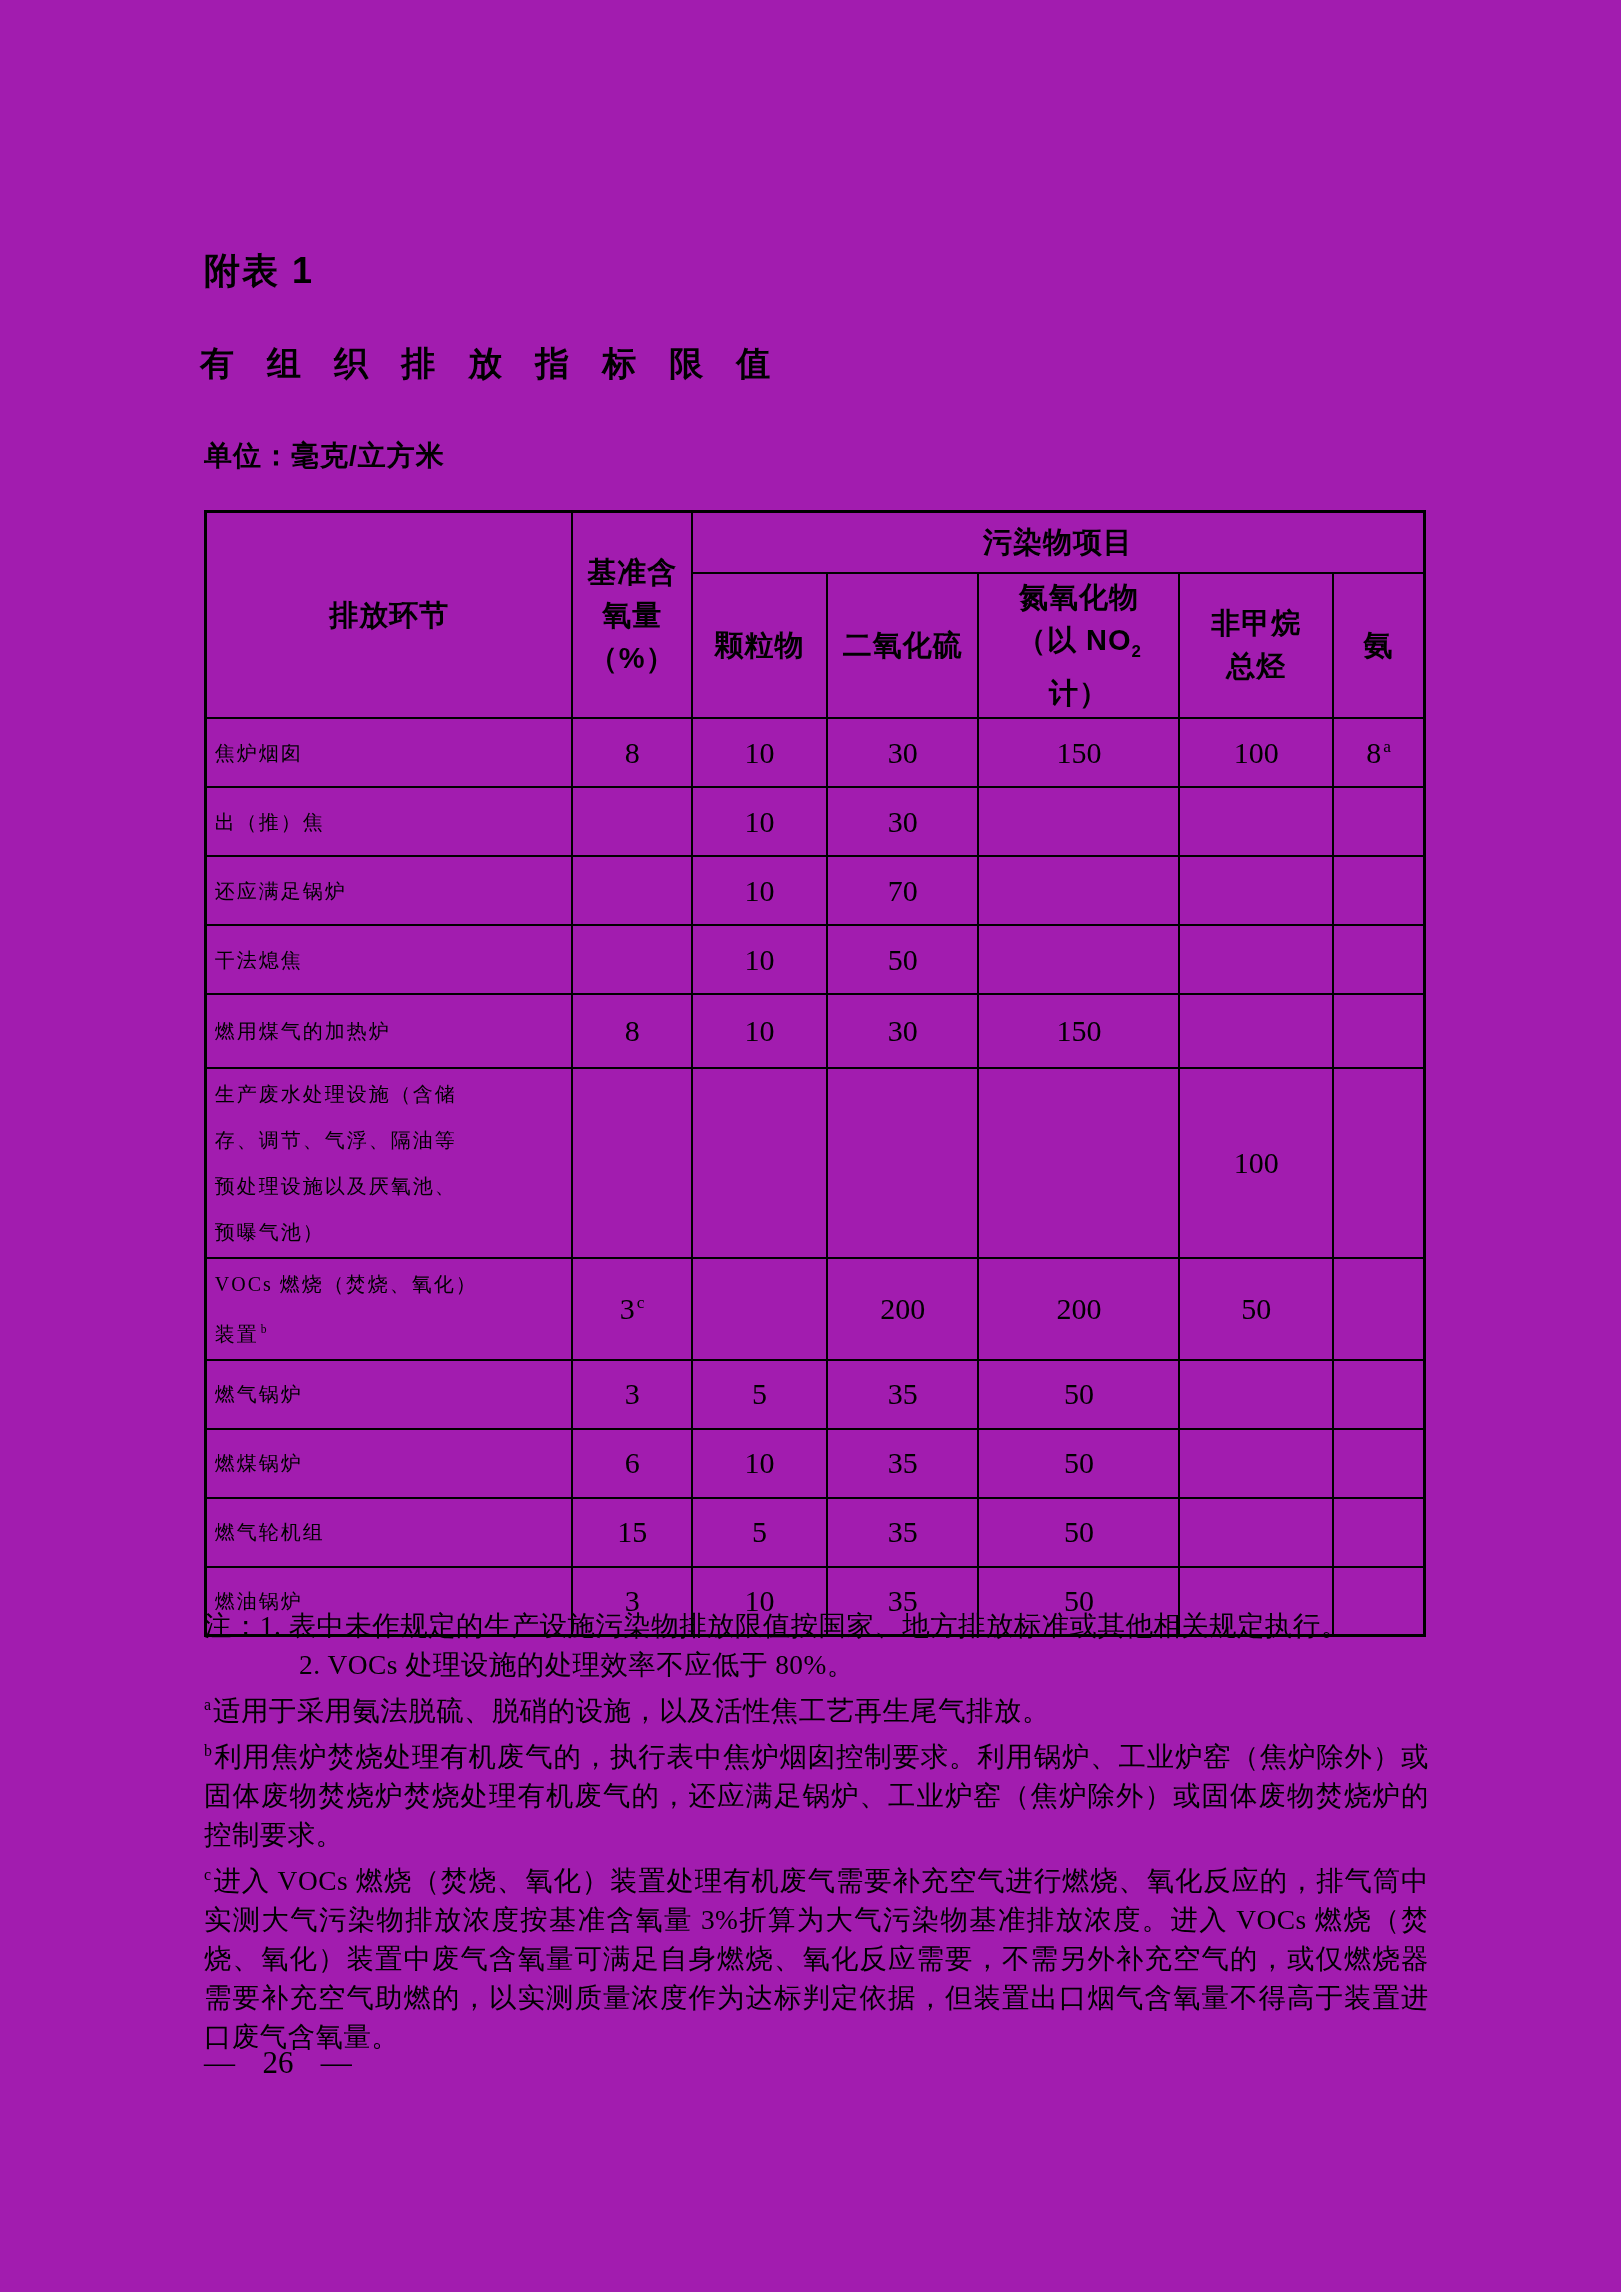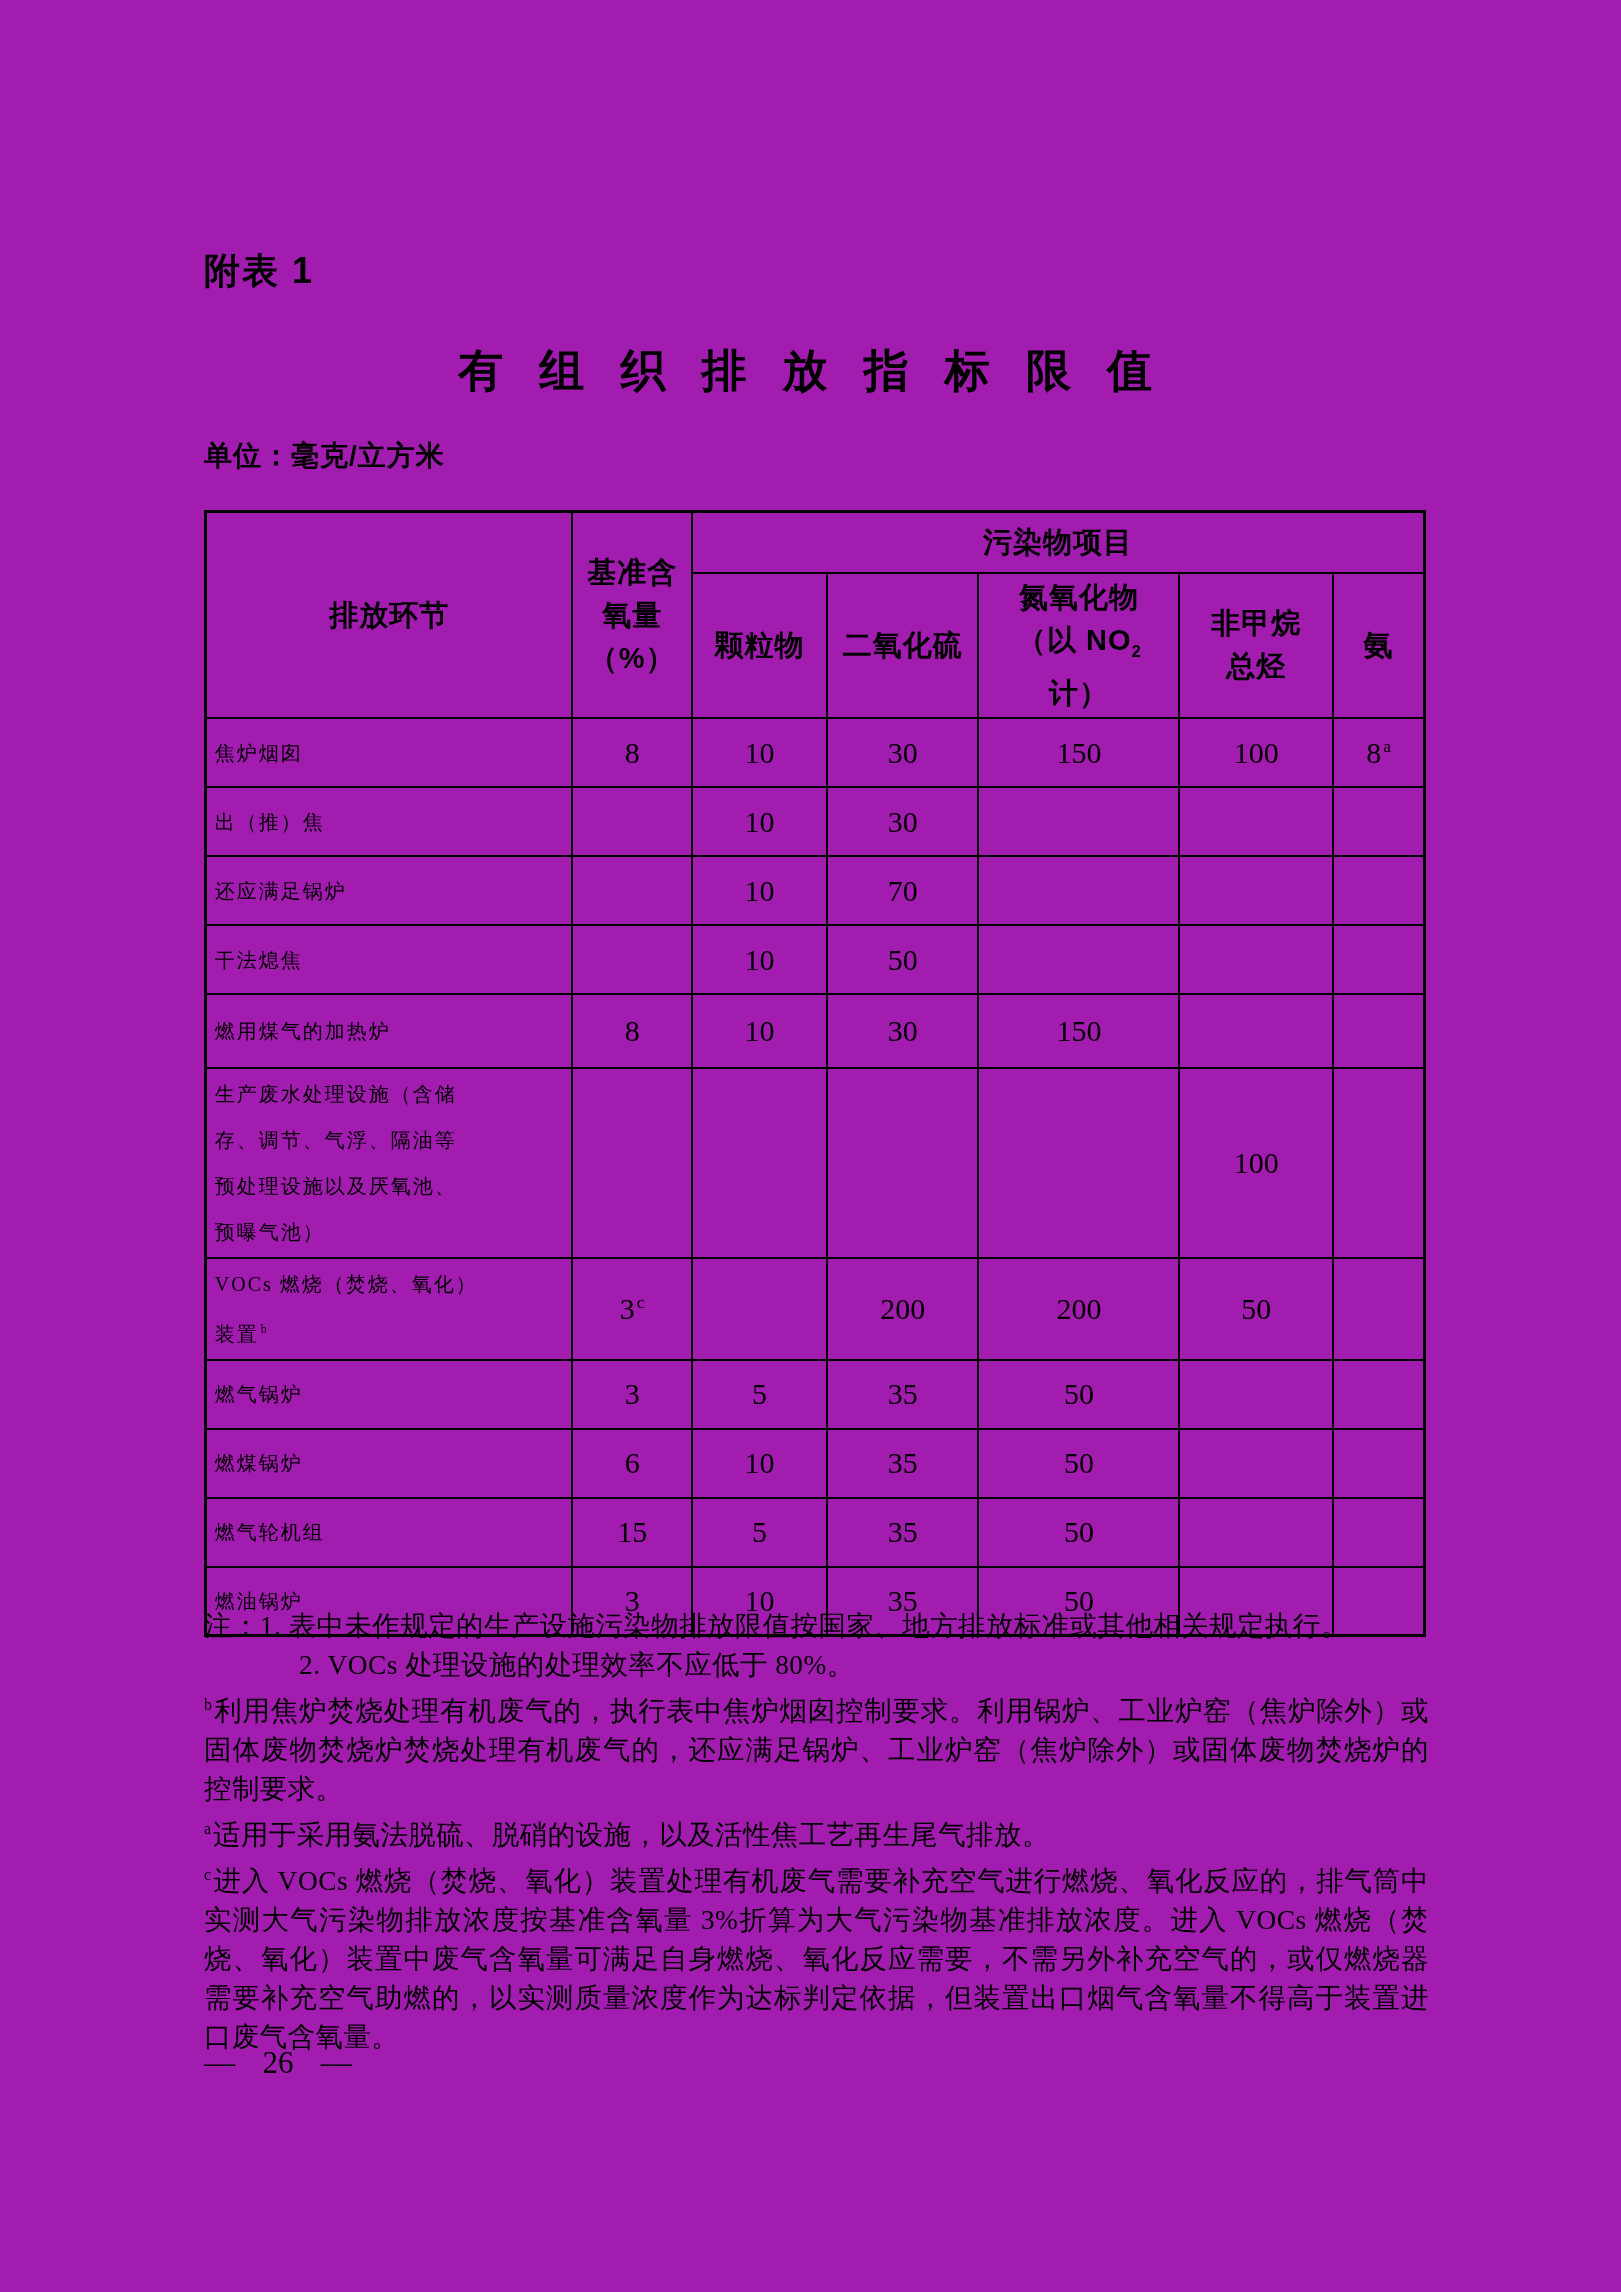--- a/index.html
+++ b/index.html
@@ -16,23 +16,23 @@
     overflow: hidden;
   }
   .appendix-label {
     position: absolute; left: 204px; top: 247px;
     font-family: "Liberation Sans", sans-serif;
     font-weight: bold; font-size: 36px;
     letter-spacing: 2px;
   }
   .doc-title {
     position: absolute; left: 200px; top: 341px; width: 1222px;
-    text-align: center;
-    font-family: "Liberation Sans", sans-serif;
-    font-weight: bold; font-size: 45px;
+    text-align: left;
+    font-family: "Liberation Sans", sans-serif;
+    font-weight: bold; font-size: 34px;
     letter-spacing: 11.8px;
     white-space: nowrap;
   }
   .unit-note {
     position: absolute; left: 204px; top: 437px; width: 1198px;
     text-align: left;
     font-family: "Liberation Sans", sans-serif;
     font-weight: bold; font-size: 28px;
     letter-spacing: 1px;
   }
@@ -237,22 +237,22 @@
           <td class="cell-value">50</td>
           <td class="cell-value"></td>
           <td class="cell-value"></td>
         </tr>
       </tbody>
   </table>
 
   <div class="notes">
     <p class="note">注：1. 表中未作规定的生产设施污染物排放限值按国家、地方排放标准或其他相关规定执行。</p>
     <p class="note note-indent">2. VOCs 处理设施的处理效率不应低于 80%。</p>
+    <p class="note fn"><sup>a</sup><span>适用于采用氨法脱硫、脱硝的设施，以及活性焦工艺再生尾气排放。</span></p>
     <p class="note fn"><sup>b</sup><span>利用焦炉焚烧处理有机废气的，执行表中焦炉烟囱控制要求。利用锅炉、工业炉窑（焦炉除外）或固体废物焚烧炉焚烧处理有机废气的，还应满足锅炉、工业炉窑（焦炉除外）或固体废物焚烧炉的控制要求。</span></p>
-    <p class="note fn"><sup>a</sup><span>适用于采用氨法脱硫、脱硝的设施，以及活性焦工艺再生尾气排放。</span></p>
     <p class="note fn"><sup>c</sup><span>进入 VOCs 燃烧（焚烧、氧化）装置处理有机废气需要补充空气进行燃烧、氧化反应的，排气筒中实测大气污染物排放浓度按基准含氧量 3%折算为大气污染物基准排放浓度。进入 VOCs 燃烧（焚烧、氧化）装置中废气含氧量可满足自身燃烧、氧化反应需要，不需另外补充空气的，或仅燃烧器需要补充空气助燃的，以实测质量浓度作为达标判定依据，但装置出口烟气含氧量不得高于装置进口废气含氧量。</span></p>
   </div>
 
   <div class="page-number">
     <span>—</span>
     <span>26</span>
     <span>—</span>
   </div>
 
 </div>

